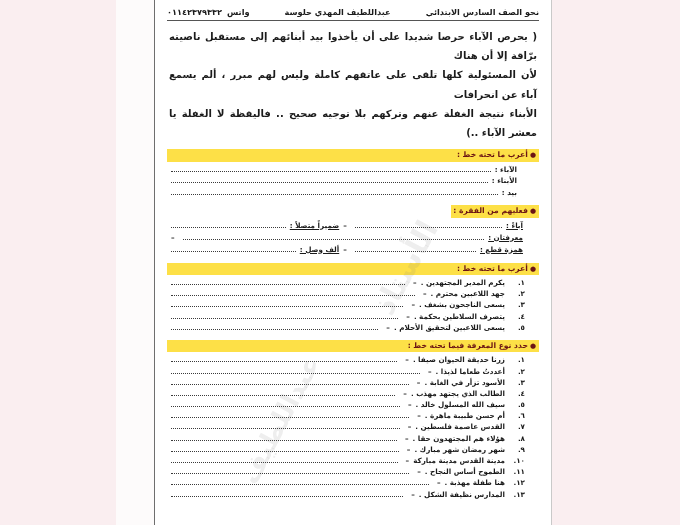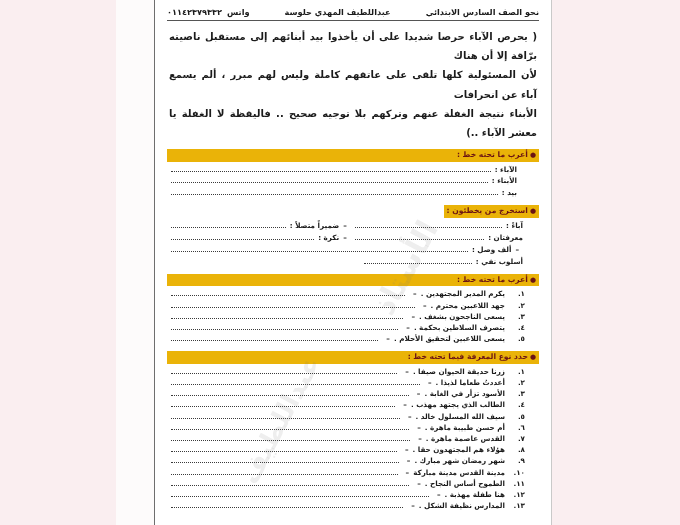--- a/index.html
+++ b/index.html
@@ -103,21 +103,21 @@
   
   .sect-head {
     direction: rtl;
     text-align: right;
     margin: 4px 0 3px 0;
     font-size: 7.6px;
     font-weight: bold;
     color: #6b1414;
   }
   .sect-head .hl {
-    background: #eab308;
+    background: #fde047;
     padding: 1px 3px 1px 2px;
     display: inline-block;
     line-height: 1.35;
   }
   .sect-head .bullet {
     color: #6b1414;
     font-size: 7px;
     margin-left: 2px;
   }
   .sect-head-wide .hl { display: block; }
@@ -166,20 +166,21 @@
     color: #1b1b1b;
     margin: 3px 0;
     padding-right: 16px;
   }
   .row-2col .dash { flex: 0 0 auto; padding: 0 4px; }
   .cell {
     display: flex;
     align-items: baseline;
     flex: 1 1 0;
     min-width: 0;
+    text-decoration: underline;
   }
   .cell .q-label { white-space: nowrap; }
   .cell .dots { min-width: 14px; }
 
   
   .row-num {
     direction: rtl;
     display: flex;
     align-items: baseline;
     font-size: 7.2px;
@@ -241,59 +242,55 @@
       <span class="dots"></span>
     </div>
     <div class="q-line row-right">
       <span class="q-label">بيد :</span>
       <span class="dots"></span>
     </div>
 
     <div class="spacer-2"></div>
 
     <div class="sect-head">
-      <span class="hl"><span class="bullet">●</span><span>استخرج من يخطئون :</span></span>
+      <span class="hl"><span class="bullet">●</span><span>فعليهم من الفقرة :</span></span>
     </div>
 
     <div class="row-2col">
       <div class="cell">
         <span class="q-label">آباءً :</span>
         <span class="dots"></span>
       </div>
       <span class="dash">–</span>
       <div class="cell">
         <span class="q-label">ضميراً متصلاً :</span>
         <span class="dots"></span>
       </div>
     </div>
 
     <div class="row-2col">
       <div class="cell">
         <span class="q-label">معرفتان :</span>
         <span class="dots"></span>
       </div>
       <span class="dash">–</span>
+    </div>
+
+    <div class="row-2col">
       <div class="cell">
-        <span class="q-label">نكرة :</span>
+        <span class="q-label">همزة قطع :</span>
         <span class="dots"></span>
       </div>
-    </div>
-
-    <div class="row-2col">
       <span class="dash">–</span>
       <div class="cell">
         <span class="q-label">ألف وصل :</span>
         <span class="dots"></span>
       </div>
     </div>
 
-    <div class="q-line row-right" style="padding-right:16px;">
-      <span class="q-label">أسلوب نفي :</span>
-      <span class="dots-fixed"></span>
-    </div>
 
     <div class="spacer-2"></div>
 
     <div class="sect-head sect-head-wide">
       <span class="hl"><span class="bullet">●</span><span>أعرب ما تحته خط :</span></span>
     </div>
 
     <div class="row-num">
       <span class="num">١.</span>
       <span class="sentence">يكرم المدير المجتهدين .</span>
@@ -362,21 +359,21 @@
       <span class="dots"></span>
     </div>
     <div class="row-num">
       <span class="num">٦.</span>
       <span class="sentence">أم حسن طبيبة ماهرة .</span>
       <span class="dash">–</span>
       <span class="dots"></span>
     </div>
     <div class="row-num">
       <span class="num">٧.</span>
-      <span class="sentence">القدس عاصمة ماهرة .</span>
+      <span class="sentence">القدس عاصمة فلسطين .</span>
       <span class="dash">–</span>
       <span class="dots"></span>
     </div>
     <div class="row-num">
       <span class="num">٨.</span>
       <span class="sentence">هؤلاء هم المجتهدون حقا .</span>
       <span class="dash">–</span>
       <span class="dots"></span>
     </div>
     <div class="row-num">

